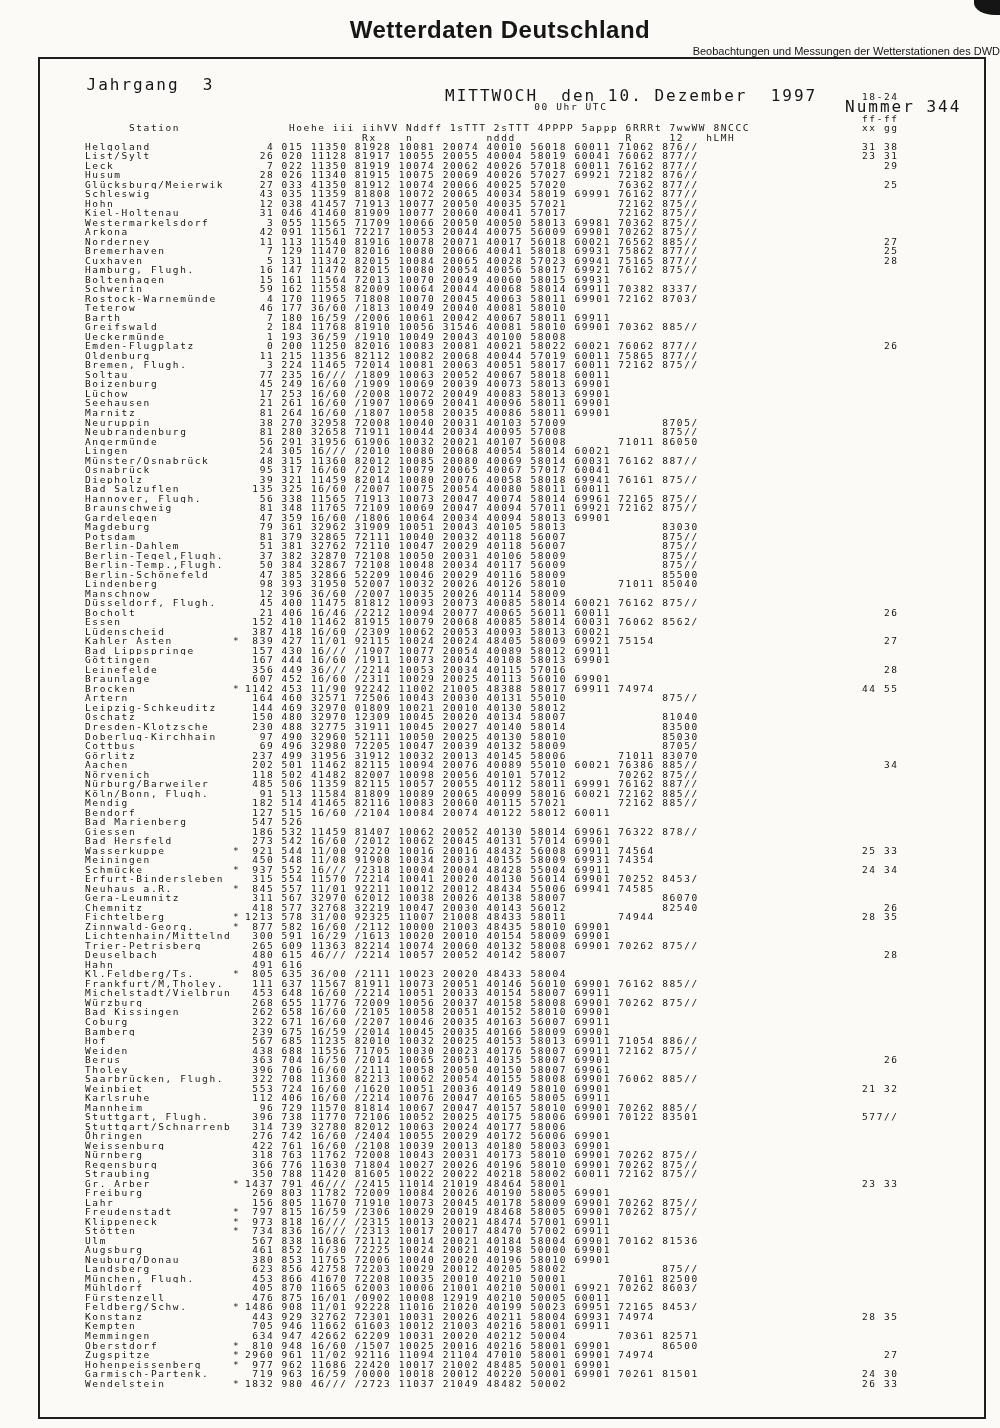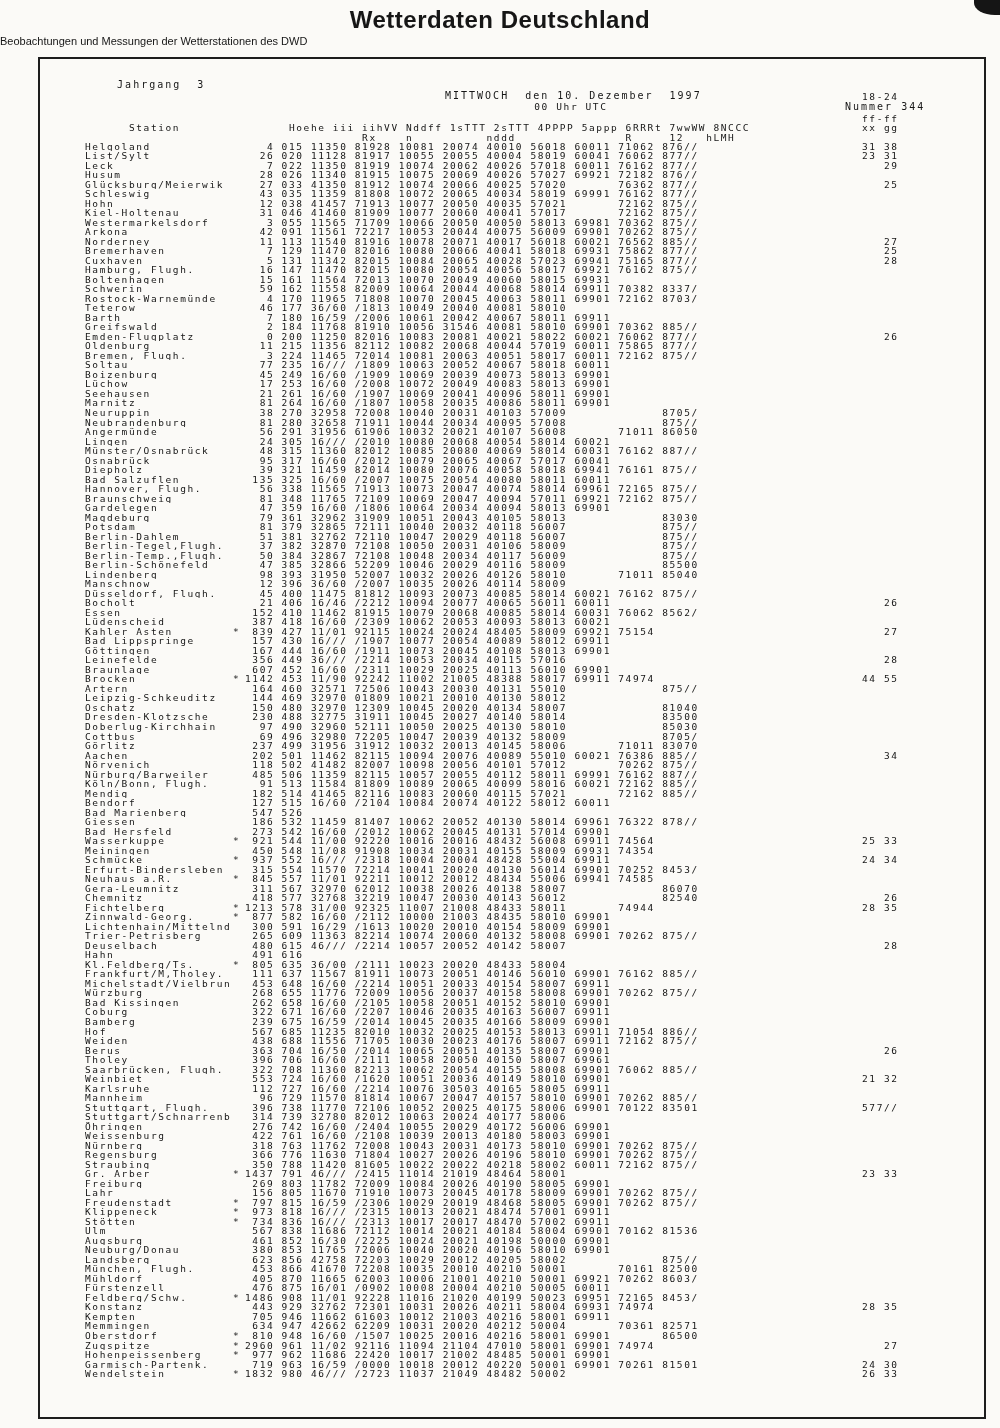--- a/index.html
+++ b/index.html
@@ -5,48 +5,48 @@
   html,body{margin:0;padding:0;}
   body{
     position:relative;
     width:1000px;height:1428px;
     background:#fbfaf7;
     color:#161616;
     font-family:"DejaVu Sans Mono",monospace;
     overflow:hidden;
   }
   .title{
-    margin-top:6px;
+    margin-top:16px;
     text-align:center;
     font-family:"Liberation Sans",sans-serif;
     font-weight:bold;
     font-size:24px;
     letter-spacing:0.5px;
   }
   .subtitle{
-    text-align:left;
+    text-align:right;
     font-family:"Liberation Sans",sans-serif;
     font-size:11px;
     margin-top:1px;
   }
   .corner{
     position:absolute;right:0;top:0;width:26px;height:15px;
     background:#151515;border-radius:0 0 0 80%;
   }
   .box{
     position:absolute;left:38px;top:57px;
     width:944px;height:1358px;
     border:2px solid #1d1d1d;
     background:transparent;
   }
   .meta{
     position:relative;
     margin-top:9px;height:11px;line-height:11px;
-    font-size:10px;letter-spacing:2px;
-    padding-left:45px;white-space:pre;
+    font-size:16px;letter-spacing:2px;
+    white-space:pre;
   }
   .meta .day{position:absolute;left:405px;}
   .meta .num{position:absolute;left:805px;}
   .trow{
     position:relative;
     height:9.53px;line-height:9.53px;
     padding-left:45px;
     white-space:pre;
     font-size:9.5px;letter-spacing:1.6px;
   }
@@ -103,20 +103,21 @@
       <div class="trow"><span class="st">Norderney</span><span class="mk"></span><span class="dt">  11 113 11540 81916 10078 20071 40017 56018 60021 76562 885//</span><span class="ff">   27</span></div>
       <div class="trow"><span class="st">Bremerhaven</span><span class="mk"></span><span class="dt">   7 129 11470 82016 10080 20066 40041 58018 69931 75862 877//</span><span class="ff">   25</span></div>
       <div class="trow"><span class="st">Cuxhaven</span><span class="mk"></span><span class="dt">   5 131 11342 82015 10084 20065 40028 57023 69941 75165 877//</span><span class="ff">   28</span></div>
       <div class="trow"><span class="st">Hamburg, Flugh.</span><span class="mk"></span><span class="dt">  16 147 11470 82015 10080 20054 40056 58017 69921 76162 875//</span><span class="ff"></span></div>
       <div class="trow"><span class="st">Boltenhagen</span><span class="mk"></span><span class="dt">  15 161 11564 72013 10070 20049 40060 58015 69931</span><span class="ff"></span></div>
       <div class="trow"><span class="st">Schwerin</span><span class="mk"></span><span class="dt">  59 162 11558 82009 10064 20044 40068 58014 69911 70382 8337/</span><span class="ff"></span></div>
       <div class="trow"><span class="st">Rostock-Warnemünde</span><span class="mk"></span><span class="dt">   4 170 11965 71808 10070 20045 40063 58011 69901 72162 8703/</span><span class="ff"></span></div>
       <div class="trow"><span class="st">Teterow</span><span class="mk"></span><span class="dt">  46 177 36/60 /1813 10049 20040 40081 58010</span><span class="ff"></span></div>
       <div class="trow"><span class="st">Barth</span><span class="mk"></span><span class="dt">   7 180 16/59 /2006 10061 20042 40067 58011 69911</span><span class="ff"></span></div>
       <div class="trow"><span class="st">Greifswald</span><span class="mk"></span><span class="dt">   2 184 11768 81910 10056 31546 40081 58010 69901 70362 885//</span><span class="ff"></span></div>
+      <div class="trow"><span class="st">Ueckermünde</span><span class="mk"></span><span class="dt">   1 193 36/59 /1910 10049 20043 40100 58008</span><span class="ff"></span></div>
       <div class="trow"><span class="st">Emden-Flugplatz</span><span class="mk"></span><span class="dt">   0 200 11250 82016 10083 20081 40021 58022 60021 76062 877//</span><span class="ff">   26</span></div>
       <div class="trow"><span class="st">Oldenburg</span><span class="mk"></span><span class="dt">  11 215 11356 82112 10082 20068 40044 57019 60011 75865 877//</span><span class="ff"></span></div>
       <div class="trow"><span class="st">Bremen, Flugh.</span><span class="mk"></span><span class="dt">   3 224 11465 72014 10081 20063 40051 58017 60011 72162 875//</span><span class="ff"></span></div>
       <div class="trow"><span class="st">Soltau</span><span class="mk"></span><span class="dt">  77 235 16/// /1809 10063 20052 40067 58018 60011</span><span class="ff"></span></div>
       <div class="trow"><span class="st">Boizenburg</span><span class="mk"></span><span class="dt">  45 249 16/60 /1909 10069 20039 40073 58013 69901</span><span class="ff"></span></div>
       <div class="trow"><span class="st">Lüchow</span><span class="mk"></span><span class="dt">  17 253 16/60 /2008 10072 20049 40083 58013 69901</span><span class="ff"></span></div>
       <div class="trow"><span class="st">Seehausen</span><span class="mk"></span><span class="dt">  21 261 16/60 /1907 10069 20041 40096 58011 69901</span><span class="ff"></span></div>
       <div class="trow"><span class="st">Marnitz</span><span class="mk"></span><span class="dt">  81 264 16/60 /1807 10058 20035 40086 58011 69901</span><span class="ff"></span></div>
       <div class="trow"><span class="st">Neuruppin</span><span class="mk"></span><span class="dt">  38 270 32958 72008 10040 20031 40103 57009             8705/</span><span class="ff"></span></div>
       <div class="trow"><span class="st">Neubrandenburg</span><span class="mk"></span><span class="dt">  81 280 32658 71911 10044 20034 40095 57008             875//</span><span class="ff"></span></div>
@@ -182,42 +183,42 @@
       <div class="trow"><span class="st">Würzburg</span><span class="mk"></span><span class="dt"> 268 655 11776 72009 10056 20037 40158 58008 69901 70262 875//</span><span class="ff"></span></div>
       <div class="trow"><span class="st">Bad Kissingen</span><span class="mk"></span><span class="dt"> 262 658 16/60 /2105 10058 20051 40152 58010 69901</span><span class="ff"></span></div>
       <div class="trow"><span class="st">Coburg</span><span class="mk"></span><span class="dt"> 322 671 16/60 /2207 10046 20035 40163 56007 69911</span><span class="ff"></span></div>
       <div class="trow"><span class="st">Bamberg</span><span class="mk"></span><span class="dt"> 239 675 16/59 /2014 10045 20035 40166 58009 69901</span><span class="ff"></span></div>
       <div class="trow"><span class="st">Hof</span><span class="mk"></span><span class="dt"> 567 685 11235 82010 10032 20025 40153 58013 69911 71054 886//</span><span class="ff"></span></div>
       <div class="trow"><span class="st">Weiden</span><span class="mk"></span><span class="dt"> 438 688 11556 71705 10030 20023 40176 58007 69911 72162 875//</span><span class="ff"></span></div>
       <div class="trow"><span class="st">Berus</span><span class="mk"></span><span class="dt"> 363 704 16/50 /2014 10065 20051 40135 58007 69901</span><span class="ff">   26</span></div>
       <div class="trow"><span class="st">Tholey</span><span class="mk"></span><span class="dt"> 396 706 16/60 /2111 10058 20050 40150 58007 69961</span><span class="ff"></span></div>
       <div class="trow"><span class="st">Saarbrücken, Flugh.</span><span class="mk"></span><span class="dt"> 322 708 11360 82213 10062 20054 40155 58008 69901 76062 885//</span><span class="ff"></span></div>
       <div class="trow"><span class="st">Weinbiet</span><span class="mk"></span><span class="dt"> 553 724 16/60 /1620 10051 20036 40149 58010 69901</span><span class="ff">21 32</span></div>
-      <div class="trow"><span class="st">Karlsruhe</span><span class="mk"></span><span class="dt"> 112 727 16/60 /2214 10076 30503 40165 58005 69911</span><span class="ff"></span></div>
+      <div class="trow"><span class="st">Karlsruhe</span><span class="mk"></span><span class="dt"> 112 406 16/60 /2214 10076 20047 40165 58005 69911</span><span class="ff"></span></div>
       <div class="trow"><span class="st">Mannheim</span><span class="mk"></span><span class="dt">  96 729 11570 81814 10067 20047 40157 58010 69901 70262 885//</span><span class="ff"></span></div>
       <div class="trow"><span class="st">Stuttgart, Flugh.</span><span class="mk"></span><span class="dt"> 396 738 11770 72106 10052 20025 40175 58006 69901 70122 83501</span><span class="ff">577//</span></div>
       <div class="trow"><span class="st">Stuttgart/Schnarrenb</span><span class="mk"></span><span class="dt"> 314 739 32780 82012 10063 20024 40177 58006</span><span class="ff"></span></div>
       <div class="trow"><span class="st">Öhringen</span><span class="mk"></span><span class="dt"> 276 742 16/60 /2404 10055 20029 40172 56006 69901</span><span class="ff"></span></div>
       <div class="trow"><span class="st">Weissenburg</span><span class="mk"></span><span class="dt"> 422 761 16/60 /2108 10039 20013 40180 58003 69901</span><span class="ff"></span></div>
       <div class="trow"><span class="st">Nürnberg</span><span class="mk"></span><span class="dt"> 318 763 11762 72008 10043 20031 40173 58010 69901 70262 875//</span><span class="ff"></span></div>
       <div class="trow"><span class="st">Regensburg</span><span class="mk"></span><span class="dt"> 366 776 11630 71804 10027 20026 40196 58010 69901 70262 875//</span><span class="ff"></span></div>
       <div class="trow"><span class="st">Straubing</span><span class="mk"></span><span class="dt"> 350 788 11420 81605 10022 20022 40218 58002 60011 72162 875//</span><span class="ff"></span></div>
       <div class="trow"><span class="st">Gr. Arber</span><span class="mk">*</span><span class="dt">1437 791 46/// /2415 11014 21019 48464 58001</span><span class="ff">23 33</span></div>
       <div class="trow"><span class="st">Freiburg</span><span class="mk"></span><span class="dt"> 269 803 11782 72009 10084 20026 40190 58005 69901</span><span class="ff"></span></div>
       <div class="trow"><span class="st">Lahr</span><span class="mk"></span><span class="dt"> 156 805 11670 71910 10073 20045 40178 58009 69901 70262 875//</span><span class="ff"></span></div>
       <div class="trow"><span class="st">Freudenstadt</span><span class="mk">*</span><span class="dt"> 797 815 16/59 /2306 10029 20019 48468 58005 69901 70262 875//</span><span class="ff"></span></div>
       <div class="trow"><span class="st">Klippeneck</span><span class="mk">*</span><span class="dt"> 973 818 16/// /2315 10013 20021 48474 57001 69911</span><span class="ff"></span></div>
       <div class="trow"><span class="st">Stötten</span><span class="mk">*</span><span class="dt"> 734 836 16/// /2313 10017 20017 48470 57002 69911</span><span class="ff"></span></div>
       <div class="trow"><span class="st">Ulm</span><span class="mk"></span><span class="dt"> 567 838 11686 72112 10014 20021 40184 58004 69901 70162 81536</span><span class="ff"></span></div>
       <div class="trow"><span class="st">Augsburg</span><span class="mk"></span><span class="dt"> 461 852 16/30 /2225 10024 20021 40198 50000 69901</span><span class="ff"></span></div>
       <div class="trow"><span class="st">Neuburg/Donau</span><span class="mk"></span><span class="dt"> 380 853 11765 72006 10040 20020 40196 58010 69901</span><span class="ff"></span></div>
       <div class="trow"><span class="st">Landsberg</span><span class="mk"></span><span class="dt"> 623 856 42758 72203 10029 20012 40205 58002             875//</span><span class="ff"></span></div>
       <div class="trow"><span class="st">München, Flugh.</span><span class="mk"></span><span class="dt"> 453 866 41670 72208 10035 20010 40210 50001       70161 82500</span><span class="ff"></span></div>
       <div class="trow"><span class="st">Mühldorf</span><span class="mk"></span><span class="dt"> 405 870 11665 62003 10006 21001 40210 50001 69921 70262 8603/</span><span class="ff"></span></div>
-      <div class="trow"><span class="st">Fürstenzell</span><span class="mk"></span><span class="dt"> 476 875 16/01 /0902 10008 20004 40210 50005 60011</span><span class="ff"></span></div>
+      <div class="trow"><span class="st">Fürstenzell</span><span class="mk"></span><span class="dt"> 476 875 16/01 /0902 10008 12919 40210 50005 60011</span><span class="ff"></span></div>
       <div class="trow"><span class="st">Feldberg/Schw.</span><span class="mk">*</span><span class="dt">1486 908 11/01 92228 11016 21020 40199 50023 69951 72165 8453/</span><span class="ff"></span></div>
       <div class="trow"><span class="st">Konstanz</span><span class="mk"></span><span class="dt"> 443 929 32762 72301 10031 20026 40211 58004 69931 74974</span><span class="ff">28 35</span></div>
       <div class="trow"><span class="st">Kempten</span><span class="mk"></span><span class="dt"> 705 946 11662 61603 10012 21003 40216 58001 69911</span><span class="ff"></span></div>
       <div class="trow"><span class="st">Memmingen</span><span class="mk"></span><span class="dt"> 634 947 42662 62209 10031 20020 40212 50004       70361 82571</span><span class="ff"></span></div>
       <div class="trow"><span class="st">Oberstdorf</span><span class="mk">*</span><span class="dt"> 810 948 16/60 /1507 10025 20016 40216 58001 69901       86500</span><span class="ff"></span></div>
       <div class="trow"><span class="st">Zugspitze</span><span class="mk">*</span><span class="dt">2960 961 11/02 92116 11094 21104 47010 58001 69901 74974</span><span class="ff">   27</span></div>
       <div class="trow"><span class="st">Hohenpeissenberg</span><span class="mk">*</span><span class="dt"> 977 962 11686 22420 10017 21002 48485 50001 69901</span><span class="ff"></span></div>
       <div class="trow"><span class="st">Garmisch-Partenk.</span><span class="mk"></span><span class="dt"> 719 963 16/59 /0000 10018 20012 40220 50001 69901 70261 81501</span><span class="ff">24 30</span></div>
       <div class="trow"><span class="st">Wendelstein</span><span class="mk">*</span><span class="dt">1832 980 46/// /2723 11037 21049 48482 50002</span><span class="ff">26 33</span></div>
     </div>

